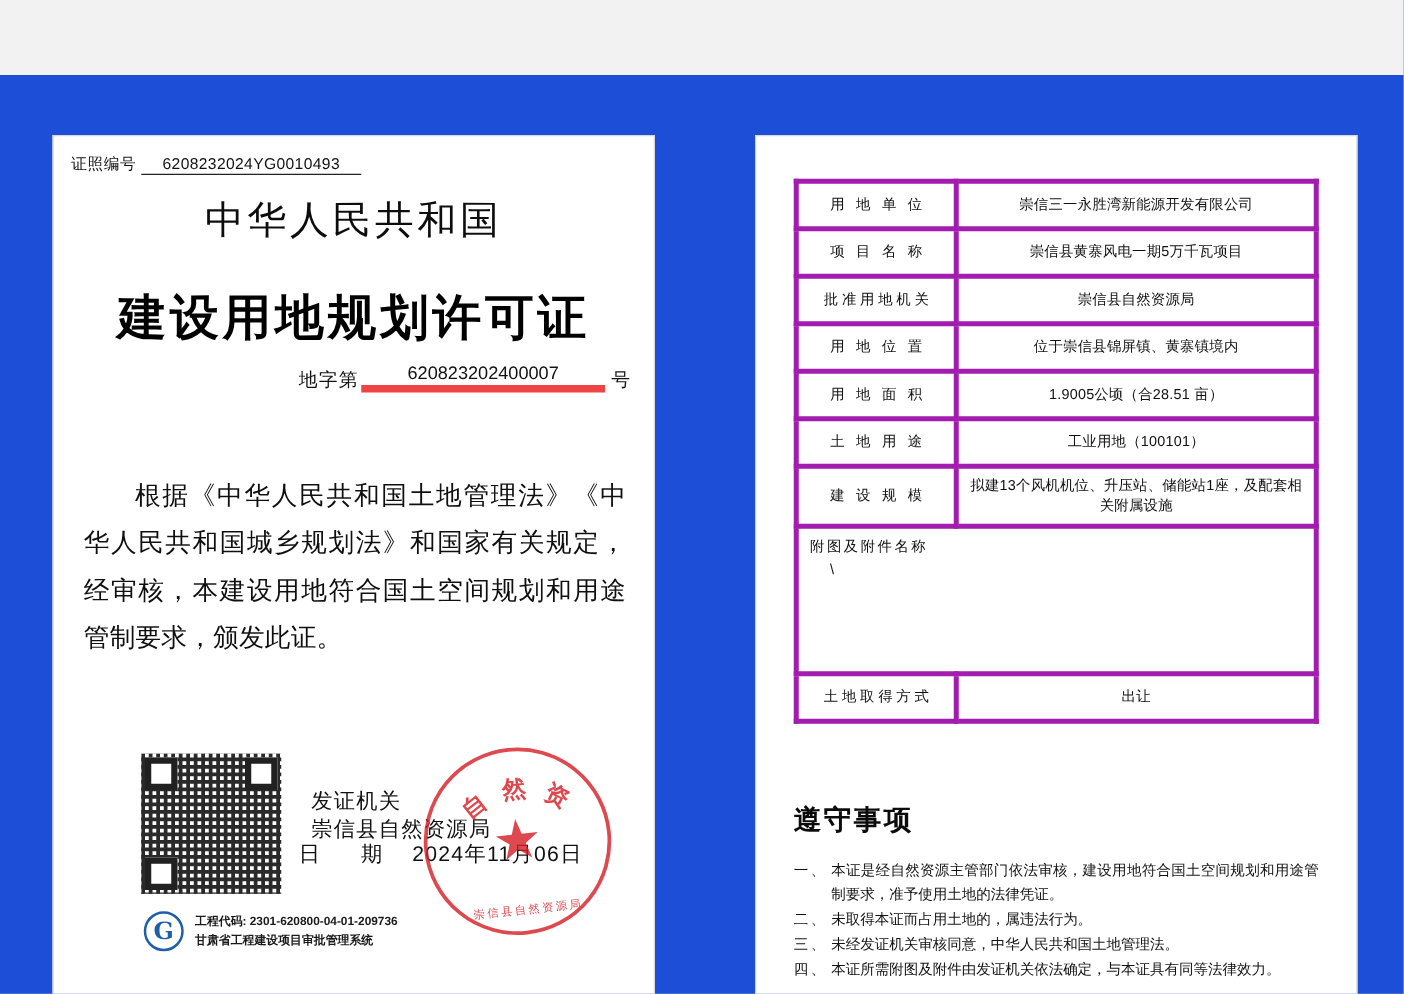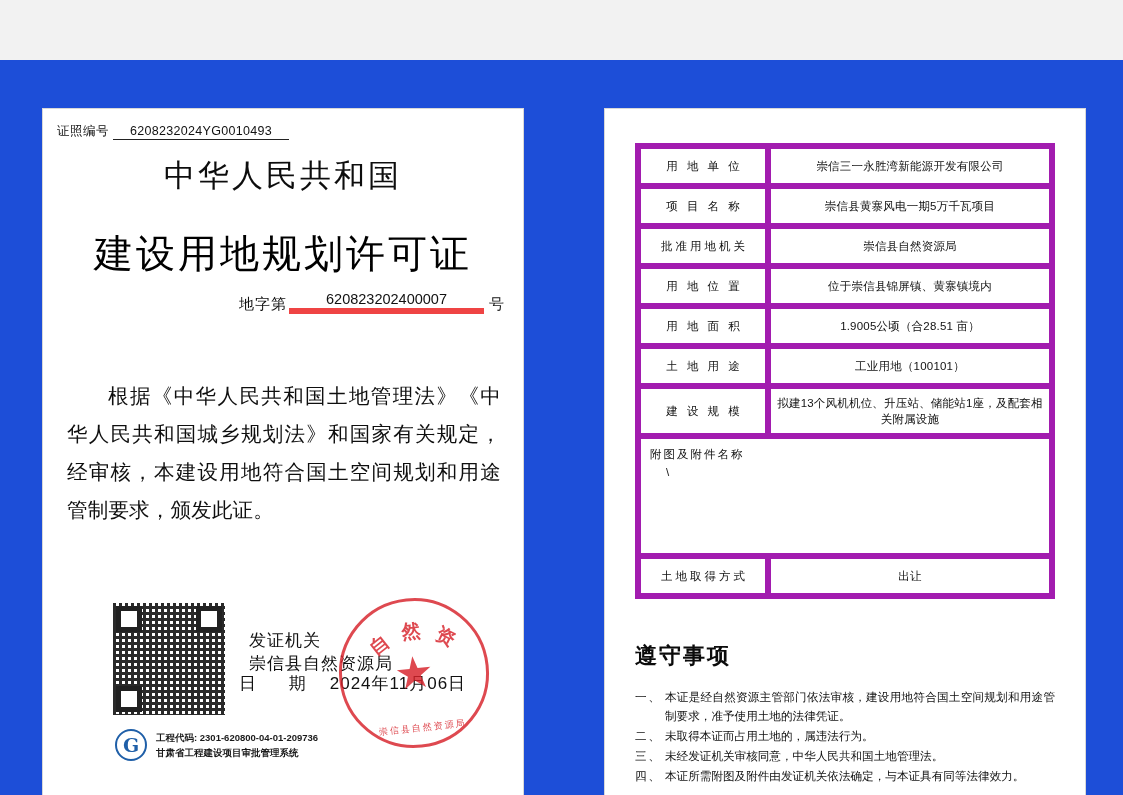--- a/index.html
+++ b/index.html
@@ -65,21 +65,21 @@
     font-size: 31px;
     letter-spacing: 3px;
     color: #0d0d0d;
   }
   .cert-title-2 {
     position: absolute;
     top: 118px;
     width: 100%;
     text-align: center;
     font-family: "DejaVu Sans", sans-serif;
-    font-weight: normal;
+    font-weight: bold;
     font-size: 39px;
     letter-spacing: 3px;
     color: #000;
   }
   .cert-seq-row {
     position: absolute;
     top: 182px;
     right: 18px;
     display: flex;
     align-items: flex-end;
@@ -244,21 +244,21 @@
   }
   .info-table {
     position: absolute;
     left: 30px;
     top: 34px;
     width: 420px;
     border-collapse: collapse;
     table-layout: fixed;
   }
   .info-table td {
-    border: 6px solid #a21caf;
+    border: 4px solid #a21caf;
     font-size: 11.5px;
     color: #111;
     padding: 6px 4px;
     text-align: center;
     vertical-align: middle;
     height: 22px;
     line-height: 16px;
   }
   .info-table td.k {
     width: 116px;

